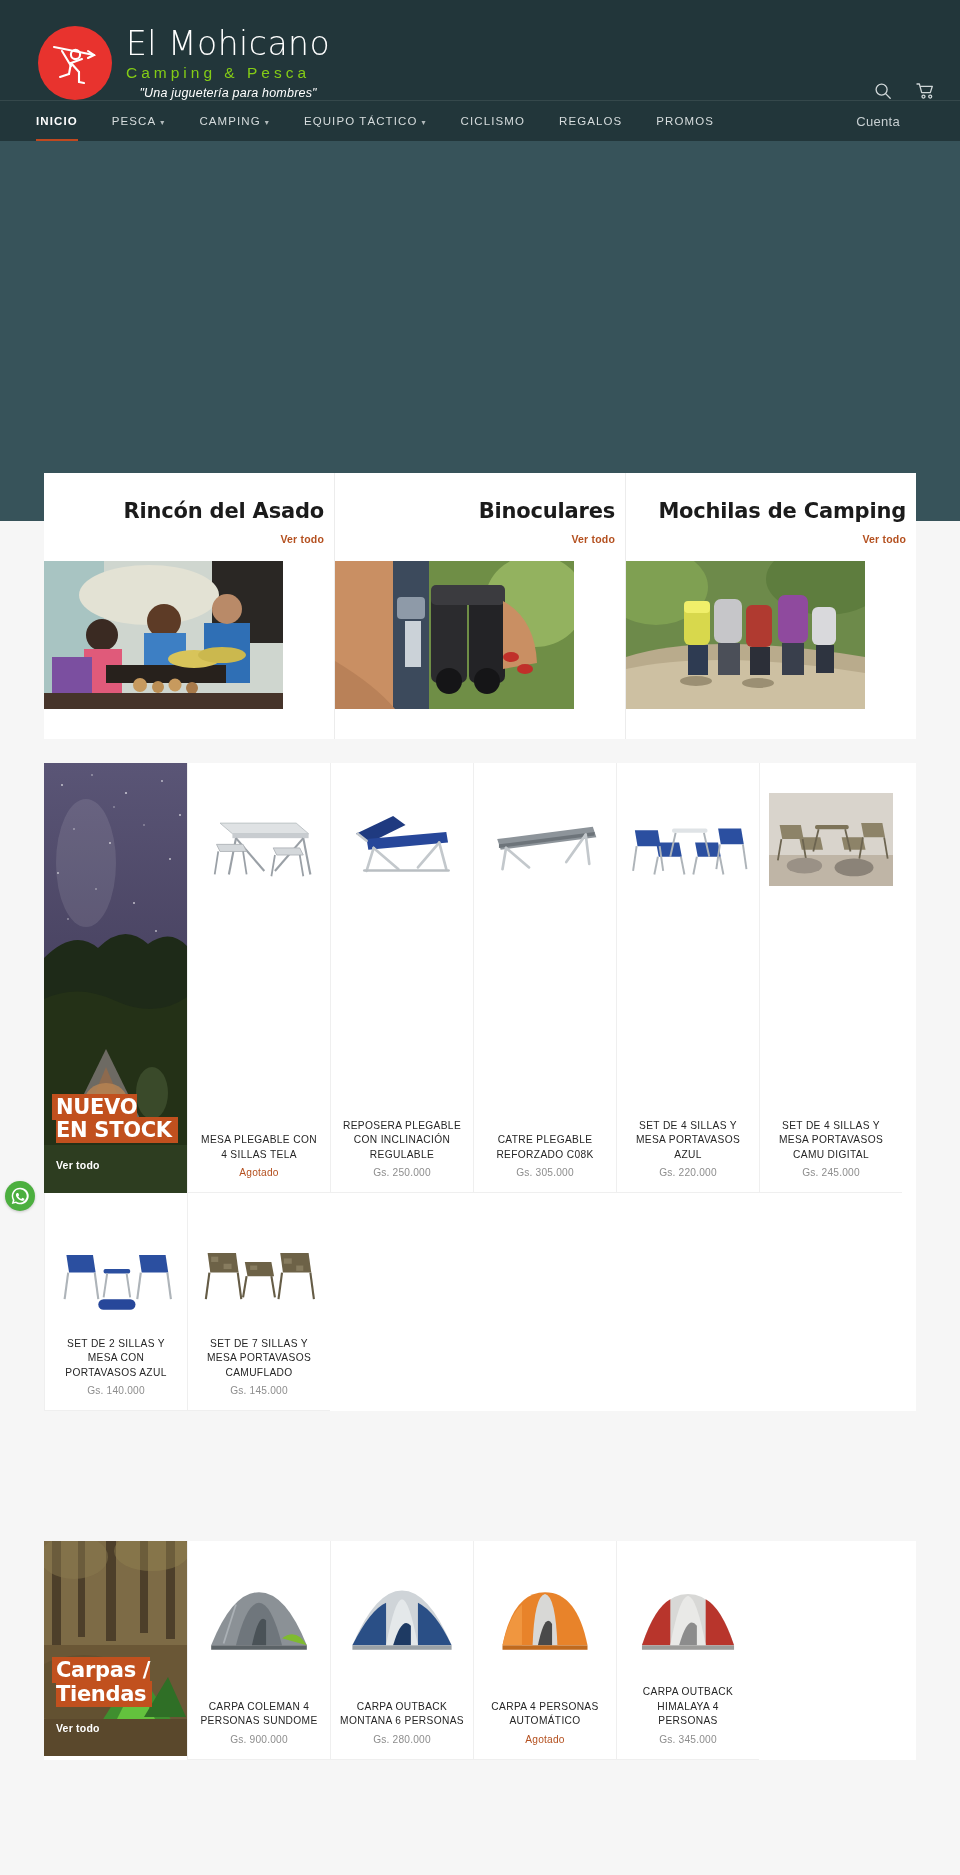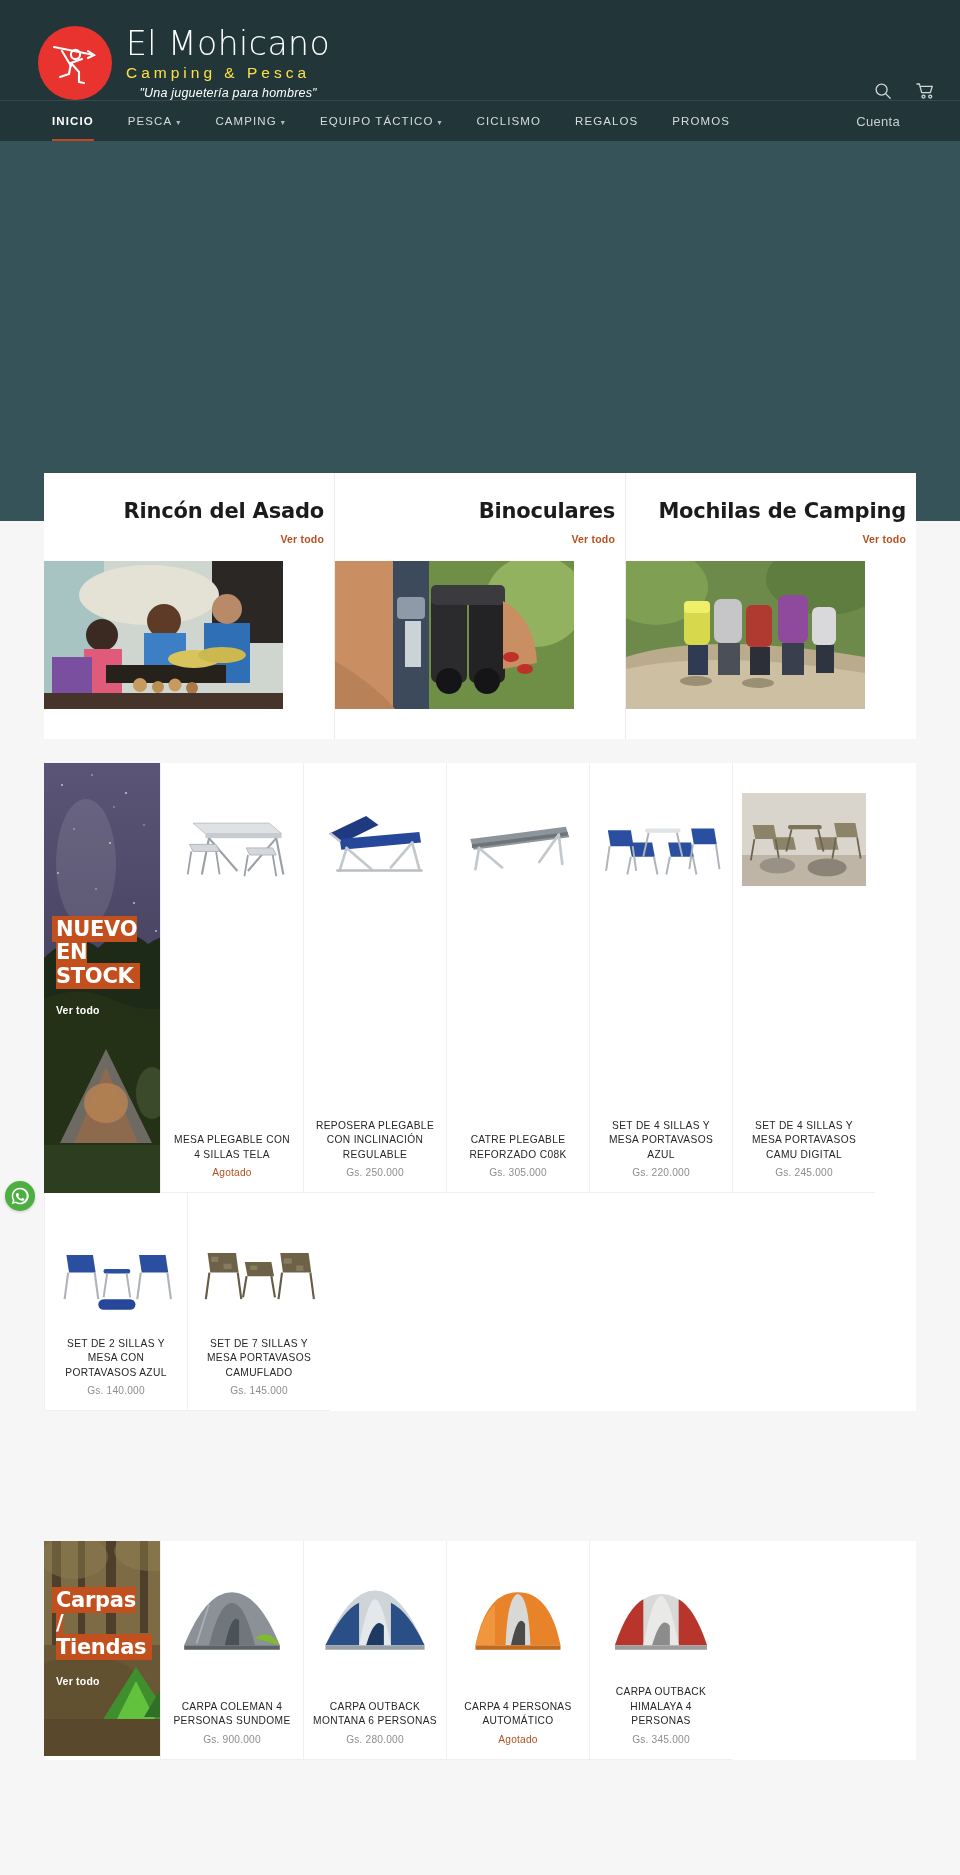--- a/index.html
+++ b/index.html
@@ -19,42 +19,42 @@
   .logo-mark{
     width:74px;height:74px;border-radius:50%;background:#e8332e;
     display:flex;align-items:center;justify-content:center;flex:none;
   }
   .logo-text{display:flex;flex-direction:column;justify-content:center;line-height:1;}
   .logo-title{
     font-family:"DejaVu Sans", sans-serif;
     color:#fff;font-size:33px;font-weight:300;letter-spacing:.5px;
   }
   .logo-sub{
-    color:#fde047;font-size:15.5px;letter-spacing:4px;font-weight:300;margin-top:5px;
+    color:#84cc16;font-size:15.5px;letter-spacing:4px;font-weight:300;margin-top:5px;
   }
   .logo-tag{
     color:#fff;font-size:12.5px;font-style:italic;margin-top:7px;text-align:center;
     letter-spacing:.2px;font-weight:300;
   }
   .header-icons{margin-left:auto;display:flex;align-items:center;gap:24px;padding-right:14px;}
   .hicon{width:18px;height:18px;opacity:.92;cursor:pointer;display:block;}
   .hicon svg{display:block;}
 
   .navbar{
     border-top:1px solid rgba(255,255,255,.09);
     height:41px;display:flex;align-items:stretch;padding:0 36px;position:relative;
   }
   .navlist{display:flex;align-items:stretch;gap:0;}
   .navitem{
     display:flex;align-items:center;gap:4px;
     color:#d6dcdd;font-size:11.5px;letter-spacing:1.1px;
     padding:0 17px;cursor:pointer;position:relative;white-space:nowrap;
   }
   .navitem:first-child{padding-left:0;}
-  .navitem.active{color:#fff;font-weight:bold;margin-left:16px;}
+  .navitem.active{color:#fff;font-weight:bold;}
   .navitem.active:after{
     content:"";position:absolute;left:0;right:17px;bottom:0;height:2px;background:#c0481f;
   }
   .caret{font-size:8px;opacity:.8;position:relative;top:1px;}
   .nav-account{
     margin-left:auto;display:flex;align-items:center;
     color:#c7cfd1;font-size:13px;letter-spacing:.3px;cursor:pointer;padding-right:24px;text-align:center;
   }
 
   
@@ -81,22 +81,22 @@
     letter-spacing:.2px;cursor:pointer;
   }
   .cat-photo{width:100%;height:148px;overflow:hidden;position:relative;}
   .cat-foot{height:30px;background:#fff;width:100%;}
 
   .strip-gap{height:24px;background:#f6f6f6;}
 
   
   .grid-block{margin:0 44px;background:#fff;display:flex;flex-wrap:wrap;}
   .promo-tile{
-    width:116px;position:relative;overflow:hidden;color:#fff;
-    display:flex;flex-direction:column;justify-content:center;
+    width:143px;position:relative;overflow:hidden;color:#fff;
+    display:flex;flex-direction:column;justify-content:flex-end;
     padding:0 0 22px 0;
   }
   .promo-bg{position:absolute;inset:0;}
   .promo-inner{position:relative;padding:0 12px;}
   .promo-title{
     font-family:"DejaVu Sans",sans-serif;
     font-size:21px;font-weight:bold;line-height:1.12;display:inline;
     background:#c1501e;box-shadow:6px 0 0 #c1501e, -4px 0 0 #c1501e;
     padding:1px 0;color:#fff;letter-spacing:-.3px;
   }

